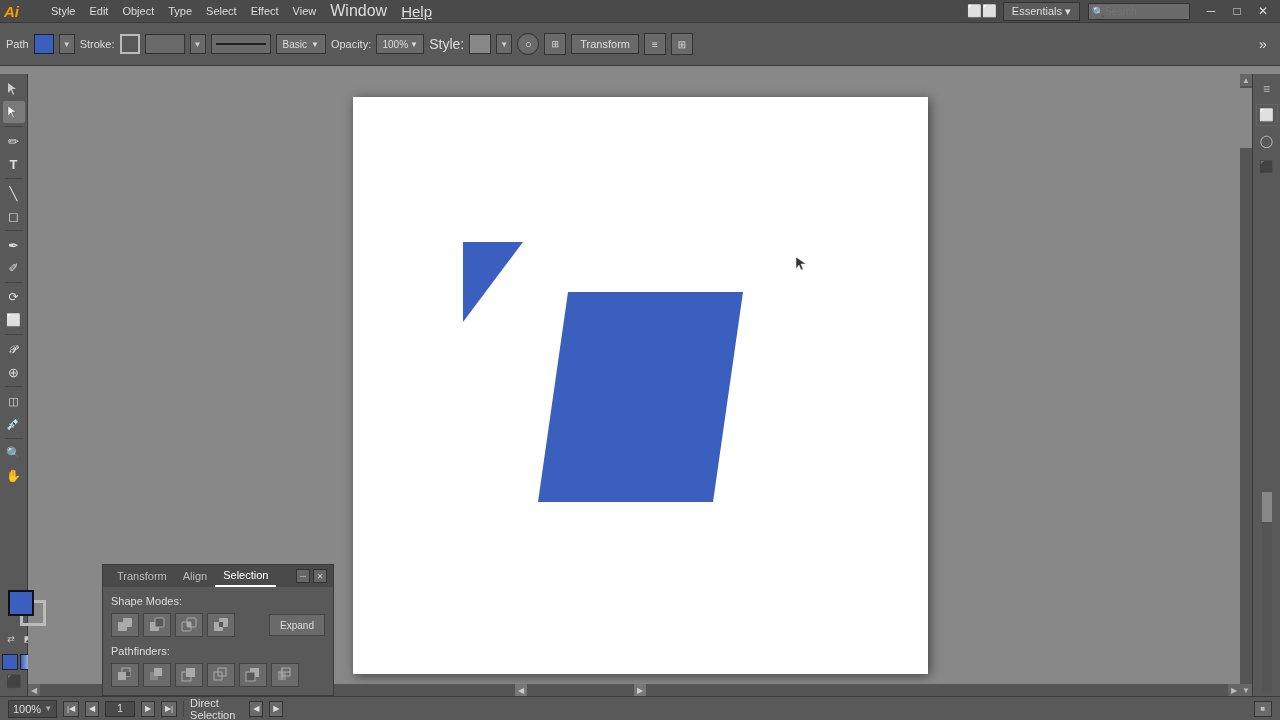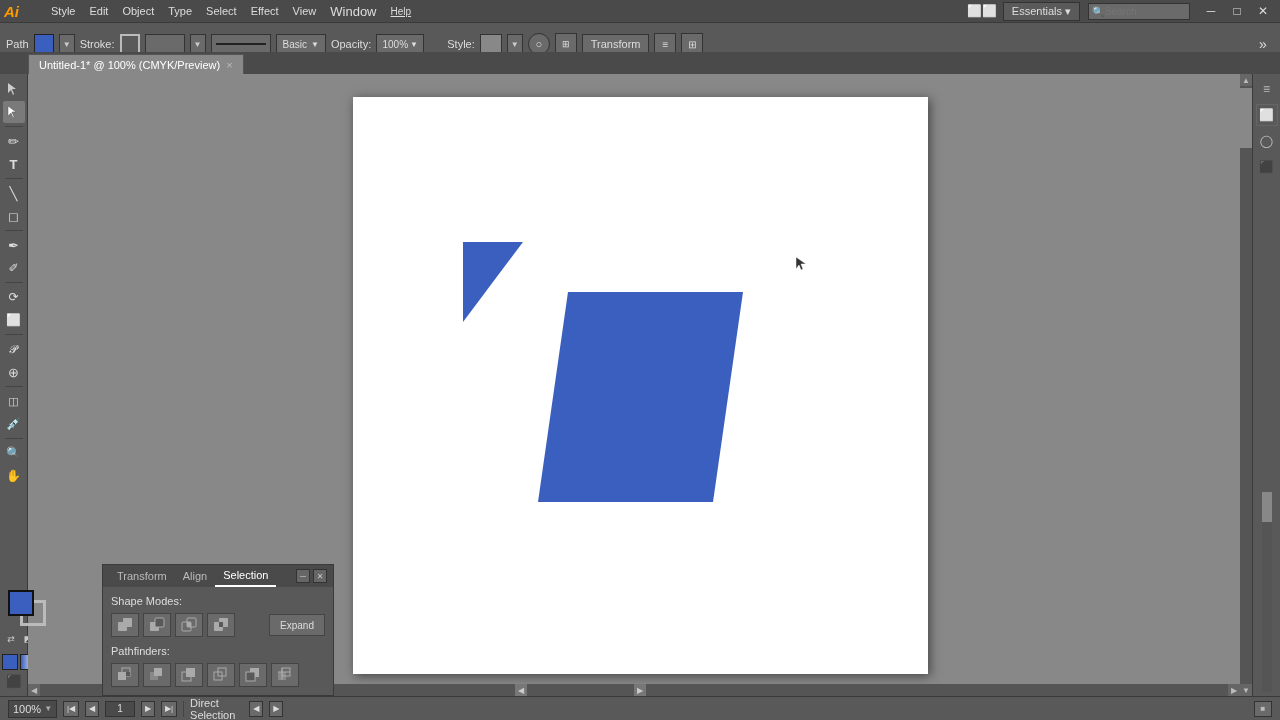--- a/index.html
+++ b/index.html
@@ -18,22 +18,22 @@
 
   <div id="menubar" style="position:absolute; top:0; left:0; width:1280px; height:22px; background:#4a4a4a; display:flex; align-items:center; padding:0 4px; gap:0;">
     <span style="font-weight:bold; font-size:15px; color:#ff9900; margin-right:8px; font-style:italic; width:32px;">Ai</span>
     <span style="padding:2px 7px; font-size:11px; color:#ddd; cursor:pointer;">Style</span>
     <span style="padding:2px 7px; font-size:11px; color:#ddd; cursor:pointer;">Edit</span>
     <span style="padding:2px 7px; font-size:11px; color:#ddd; cursor:pointer;">Object</span>
     <span style="padding:2px 7px; font-size:11px; color:#ddd; cursor:pointer;">Type</span>
     <span style="padding:2px 7px; font-size:11px; color:#ddd; cursor:pointer;">Select</span>
     <span style="padding:2px 7px; font-size:11px; color:#ddd; cursor:pointer;">Effect</span>
     <span style="padding:2px 7px; font-size:11px; color:#ddd; cursor:pointer;">View</span>
-    <span style="padding:2px 7px; font-size:13px; color:#ddd; cursor:pointer;">Window</span>
-    <span style="padding:2px 7px; font-size:10px; color:#ddd; cursor:pointer;text-decoration:underline;">Help</span>
+    <span style="padding:2px 7px; font-size:16px; color:#ddd; cursor:pointer;">Window</span>
+    <span style="padding:2px 7px; font-size:15px; color:#ddd; cursor:pointer;text-decoration:underline;">Help</span>
     <div style="flex:1;"></div>
 
     <span style="color:#bbb; font-size:12px; margin-right:6px;">⬜⬜</span>
     <span style="padding:2px 8px; font-size:11px; color:#ddd; background:#5a5a5a; border:1px solid #333; cursor:pointer; margin-right:8px;">Essentials ▾</span>
     <div style="display:flex; align-items:center; background:#6a6a6a; border:1px solid #333; height:17px; padding:0 4px; margin-right:8px;">
       <span style="color:#aaa; font-size:10px;">🔍</span>
       <input style="width: 80px; background: transparent; border: none; outline: none; color: rgb(221, 221, 221); font-size: 10px;" placeholder="Search">
     </div>
 
     <span style="width:26px; height:20px; display:flex; align-items:center; justify-content:center; cursor:pointer; color:#ddd; font-size:12px;">─</span>
@@ -56,39 +56,33 @@
     </div>
     <div style="height:20px; padding:0 6px; background:#6a6a6a; border:1px solid #333; color:#ddd; font-size:10px; display:flex; align-items:center; gap:4px; cursor:pointer;">
       <span>Basic</span>
         <span style="font-size:8px;">▼</span>
     </div>
     <span style="font-size:11px; color:#ddd;">Opacity:</span>
     <div style="height:20px; width:48px; background:#6a6a6a; border:1px solid #333; color:#ddd; font-size:10px; display:flex; align-items:center; justify-content:center; cursor:pointer; gap:2px;">
       <span>100%</span>
         <span style="font-size:8px;">▼</span>
     </div>
-    <span style="font-size:11px; color:#ddd;margin-left:18px;">Style:</span>
+    <span style="font-size:14px; color:#ddd;">Style:</span>
     <div style="width:22px; height:20px; background:#888; border:1px solid #333; cursor:pointer;"></div>
     <div style="width:16px; height:20px; background:#6a6a6a; border:1px solid #333; display:flex; align-items:center; justify-content:center; cursor:pointer; color:#ccc; font-size:8px;">▼</div>
 
     <div style="width:22px; height:22px; background:#6a6a6a; border:1px solid #333; display:flex; align-items:center; justify-content:center; cursor:pointer; color:#ddd; border-radius:50%;">○</div>
     <div style="width:22px; height:22px; background:#6a6a6a; border:1px solid #333; display:flex; align-items:center; justify-content:center; cursor:pointer; color:#ddd; font-size:9px;">⊞</div>
     <span style="height:20px; padding:0 8px; background:#6a6a6a; border:1px solid #333; color:#ddd; font-size:11px; display:flex; align-items:center; cursor:pointer;">Transform</span>
     <div style="width:22px; height:22px; background:#6a6a6a; border:1px solid #333; display:flex; align-items:center; justify-content:center; cursor:pointer; color:#ddd; font-size:10px;">≡</div>
     <div style="width:22px; height:22px; background:#6a6a6a; border:1px solid #333; display:flex; align-items:center; justify-content:center; cursor:pointer; color:#ddd; font-size:10px;">⊞</div>
     <div style="flex:1;"></div>
     <div style="width:22px; height:22px; display:flex; align-items:center; justify-content:center; cursor:pointer; color:#ddd; font-size:14px;">»</div>
   </div>
 
-  <div style="position:absolute; top:52px; left:0; width:1280px; height:22px; background:#4a4a4a; display:flex; align-items:flex-end; padding-left:28px;">
-    <div style="height:20px; padding:0 10px; background:#888; border:1px solid #555; border-bottom:none; font-size:11px; color:#fff; display:flex; align-items:center; gap:6px; cursor:pointer;">
-      <span>Untitled-1* @ 100% (CMYK/Preview)</span>
-      <span style="font-size:11px; color:#bbb; cursor:pointer;">×</span>
-    </div>
-  </div>
 
   <div style="position:absolute; top:74px; left:0; width:1280px; height:622px; display:flex;">
 
     <div style="width:28px; background:#595959; border-right:1px solid #3a3a3a; display:flex; flex-direction:column; align-items:center; padding:4px 0; gap:1px; position:relative;">
 
       <div style="width:22px; height:22px; display:flex; align-items:center; justify-content:center; cursor:pointer; color:#ddd; font-size:12px;">
         <svg width="14" height="14" viewBox="0 0 14 14">
             <polygon points="1,1 1,11 4,8 6,13 7,12 5,7 9,7" fill="#ccc"></polygon>
           </svg>
       </div>

